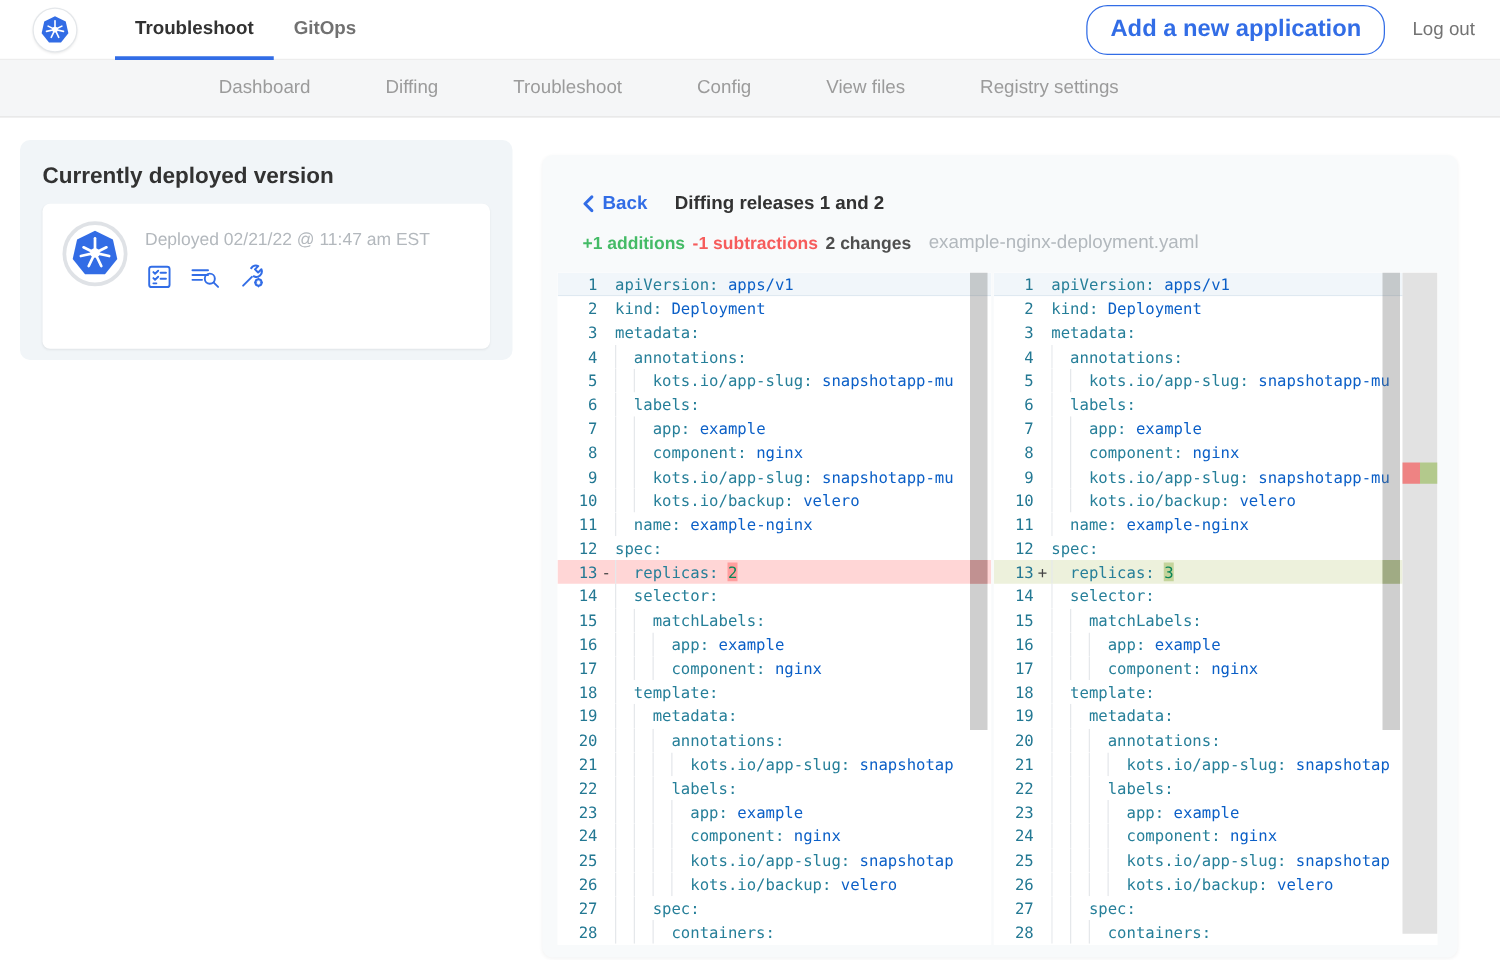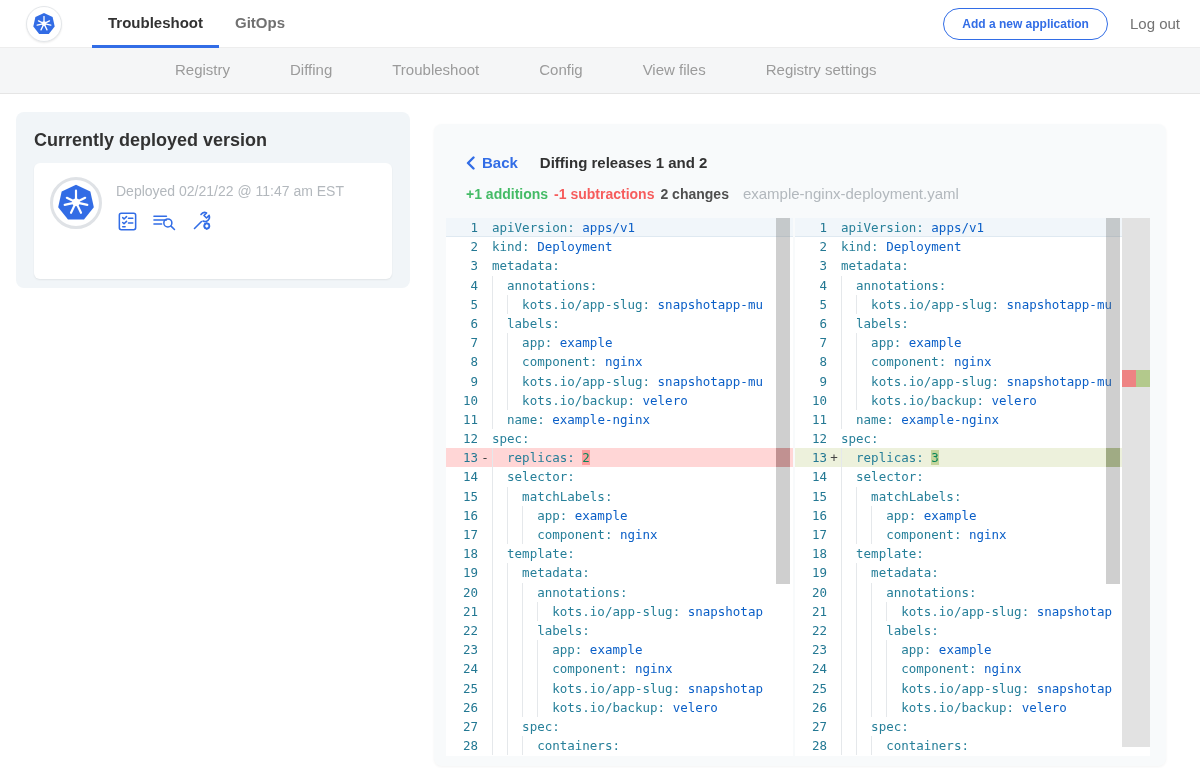--- a/index.html
+++ b/index.html
@@ -12,21 +12,21 @@
   .logo-chip { width:36px; height:36px; border-radius:50%; background:#fff;
     border:1px solid #e4e7ea; display:flex; align-items:center; justify-content:center;
     margin-right:30px; box-shadow:0 1px 2px rgba(0,0,0,.08); }
   .top-tabs { display:flex; height:48px; }
   .top-tab { height:48px; display:flex; align-items:center; padding:0 16px;
     font-size:15px; font-weight:bold; color:#717171; cursor:pointer;
     border-bottom:3px solid transparent; }
   .top-tab.active { color:#323232; border-bottom-color:var(--accent); }
   .topbar-right { margin-left:auto; display:flex; align-items:center; gap:22px; }
   .pill-btn { border:1.5px solid var(--accent); color:var(--accent); background:#fff;
-    font-size:12px; font-weight:bold; border-radius:17px; padding:8px 18px; cursor:pointer;
+    font-size:19px; font-weight:bold; border-radius:17px; padding:8px 18px; cursor:pointer;
     font-family:inherit; }
   .logout { font-size:15px; color:#737373; cursor:pointer; }
 
   
   .subnav { height:46px; background:#f5f6f7; border-bottom:1px solid #e5e5e5;
     display:flex; align-items:stretch; padding-left:145px; }
   .subnav-item { display:flex; align-items:center; padding:0 30px; font-size:15px;
     color:#9b9b9b; cursor:pointer; border-bottom:3px solid transparent; }
   .subnav-item.active { color:#323232; font-weight:bold; border-bottom-color:var(--accent); }
 
@@ -120,21 +120,21 @@
       <div class="top-tab active">Troubleshoot</div>
       <div class="top-tab">GitOps</div>
     </nav>
   <div class="topbar-right">
     <button class="pill-btn">Add a new application</button>
     <span class="logout">Log out</span>
   </div>
 </header>
 
 <nav class="subnav">
-    <div class="subnav-item">Registry</div>
+    <div class="subnav-item">Dashboard</div>
     <div class="subnav-item">Diffing</div>
     <div class="subnav-item">Troubleshoot</div>
     <div class="subnav-item">Config</div>
     <div class="subnav-item">View files</div>
     <div class="subnav-item">Registry settings</div>
   </nav>
 
 <main class="main">
 
   <section class="deployed-card">

